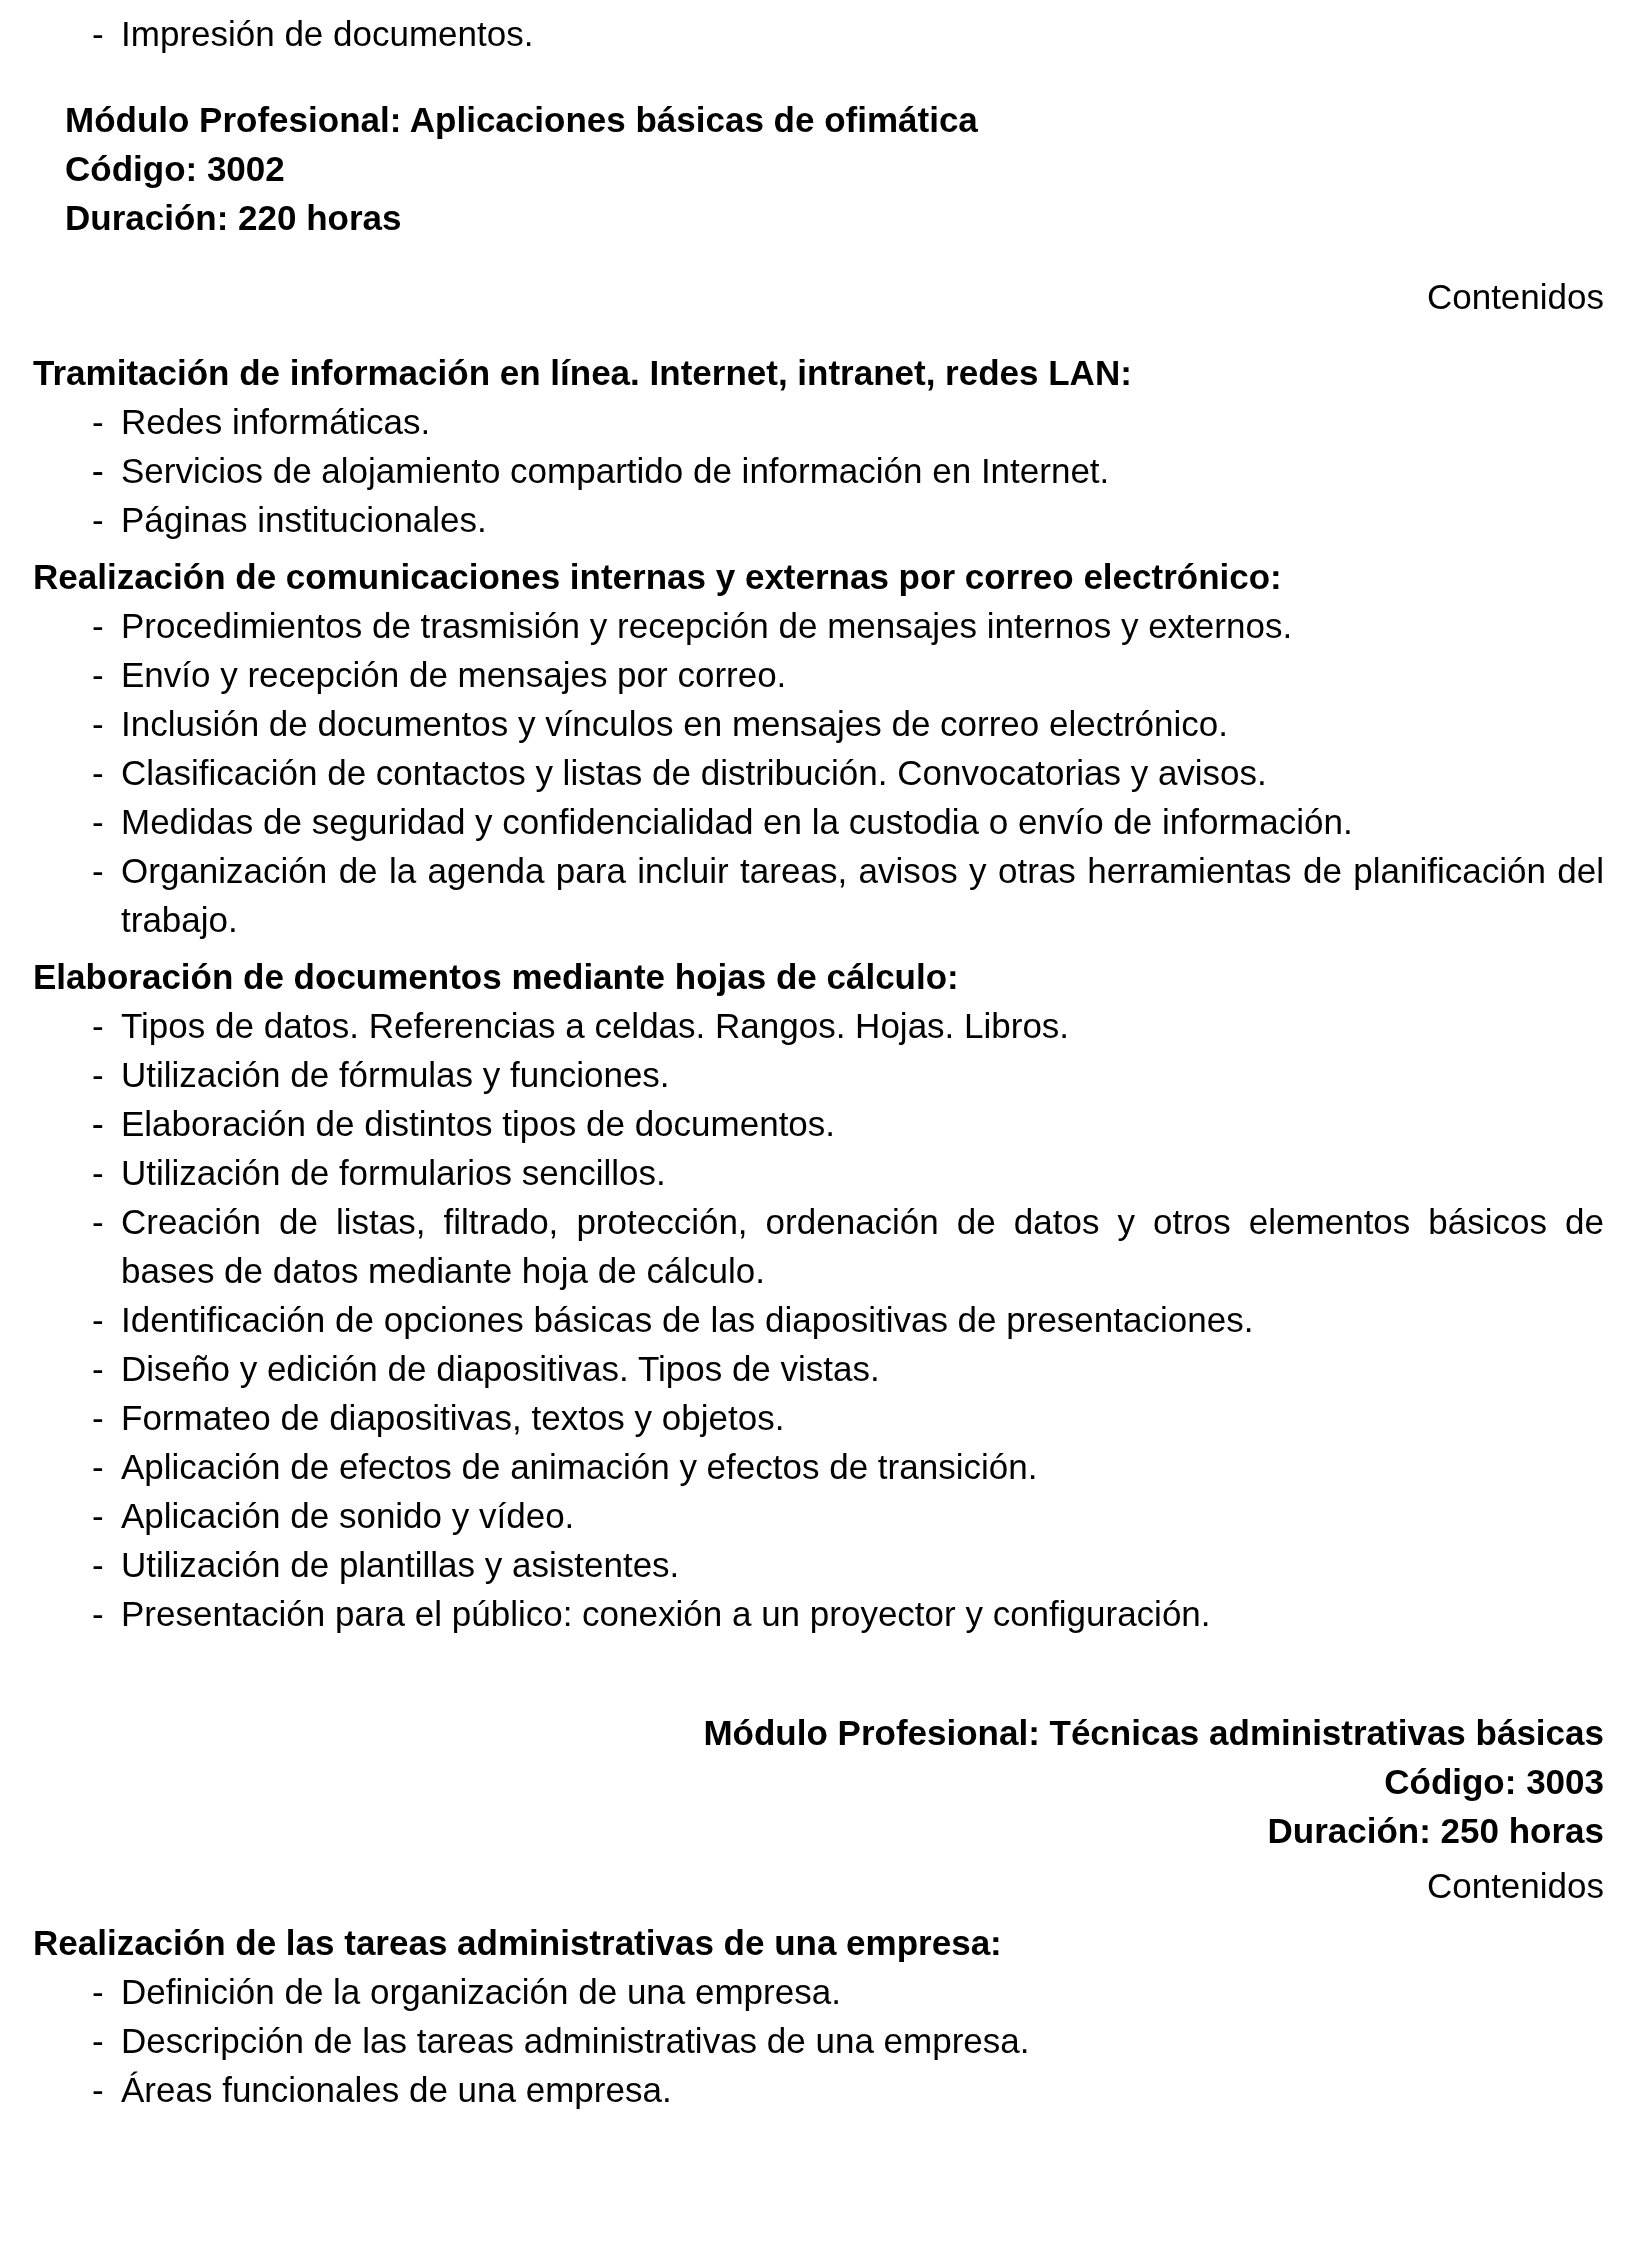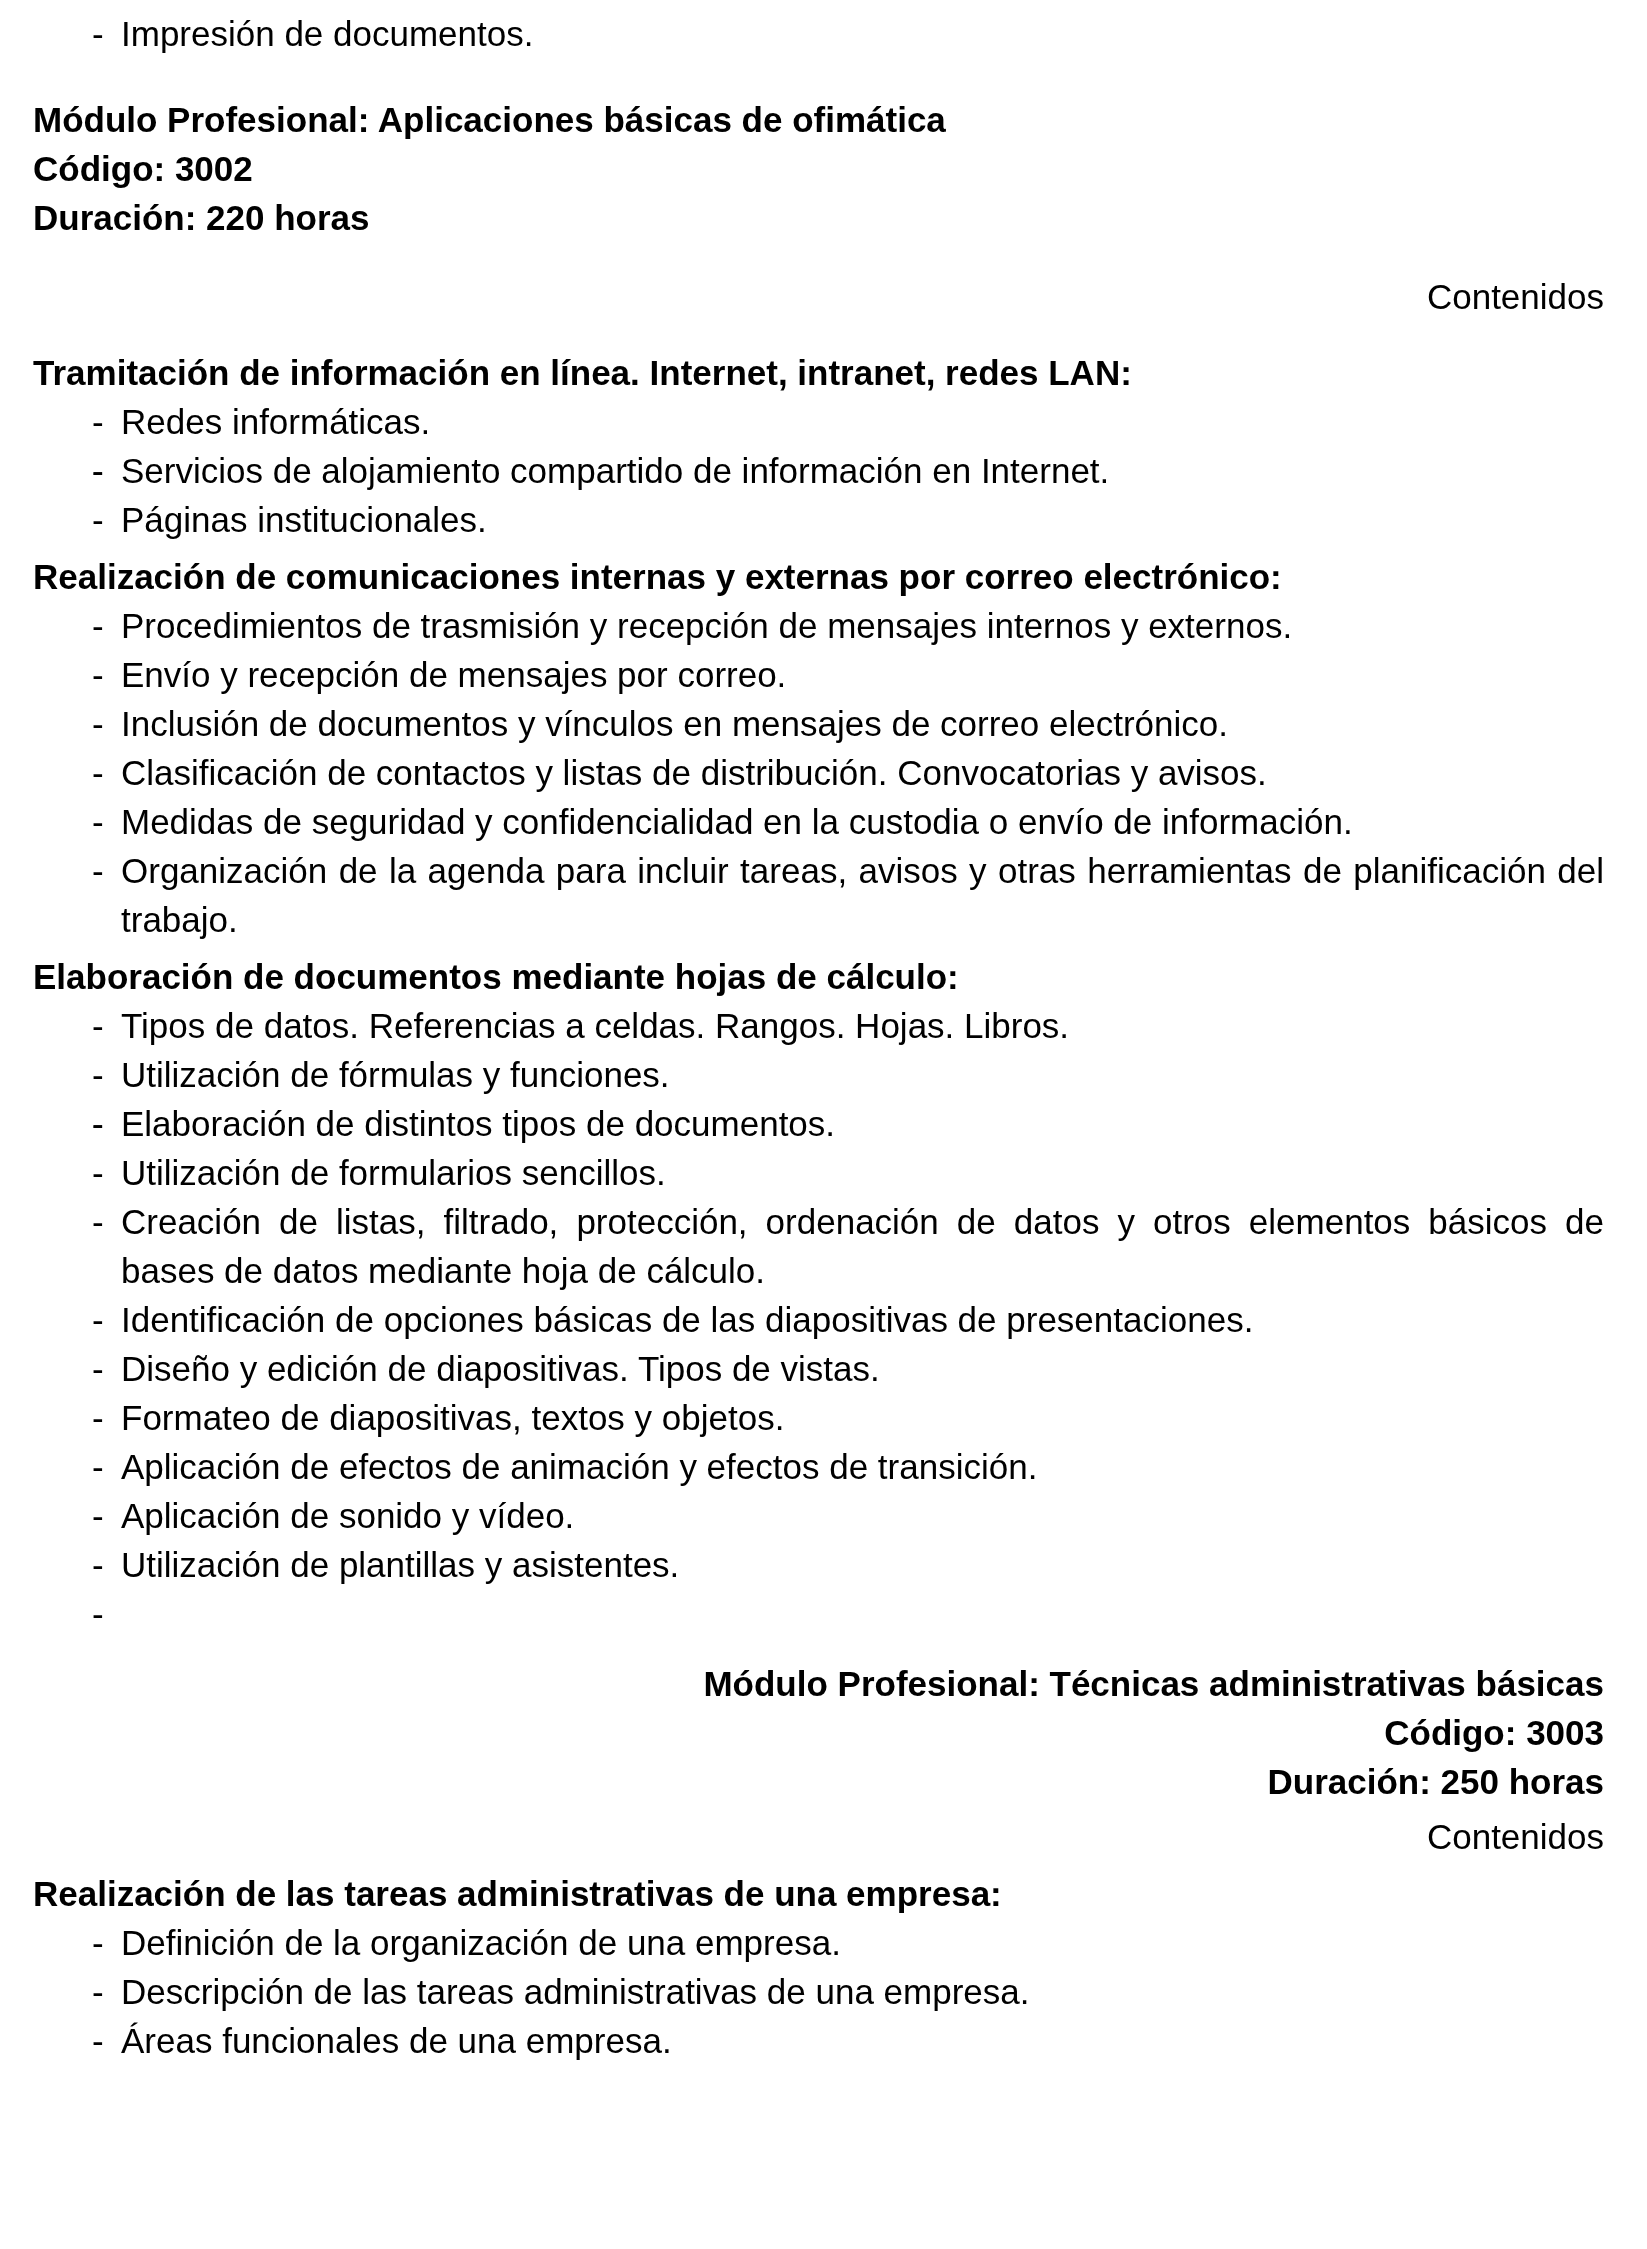--- a/index.html
+++ b/index.html
@@ -21,20 +21,21 @@
   .doc {
     padding: 9px 43px 23px 33px;
   }
   .heading {
     font-weight: bold;
     margin-top: 8px;
   }
   .module-header {
     font-weight: bold;
     margin-top: 37px;
+    margin-left: 32px;
   }
   .module-header.gap-large {
     margin-top: 70px;
     text-align: right;
   }
   .module-line { }
   .contenidos {
     text-align: right;
     margin: 30px 0 27px 0;
   }
@@ -95,21 +96,21 @@
         <li class="bullet-item"><span class="bullet-dash">-</span><span class="bullet-text">Utilización de formularios sencillos.</span></li>
         <li class="bullet-item"><span class="bullet-dash">-</span><span class="bullet-text">Creación de listas, filtrado, protección, ordenación de datos y otros elementos básicos de bases de datos mediante hoja de cálculo.</span></li>
       </ul>
       <ul class="bullet-list">
         <li class="bullet-item"><span class="bullet-dash">-</span><span class="bullet-text">Identificación de opciones básicas de las diapositivas de presentaciones.</span></li>
         <li class="bullet-item"><span class="bullet-dash">-</span><span class="bullet-text">Diseño y edición de diapositivas. Tipos de vistas.</span></li>
         <li class="bullet-item"><span class="bullet-dash">-</span><span class="bullet-text">Formateo de diapositivas, textos y objetos.</span></li>
         <li class="bullet-item"><span class="bullet-dash">-</span><span class="bullet-text">Aplicación de efectos de animación y efectos de transición.</span></li>
         <li class="bullet-item"><span class="bullet-dash">-</span><span class="bullet-text">Aplicación de sonido y vídeo.</span></li>
         <li class="bullet-item"><span class="bullet-dash">-</span><span class="bullet-text">Utilización de plantillas y asistentes.</span></li>
-        <li class="bullet-item"><span class="bullet-dash">-</span></li>
+        <li class="bullet-item"><span class="bullet-dash">-</span><span class="bullet-text">Presentación para el público: conexión a un proyector y configuración.</span></li>
       </ul>
       <div class="module-header gap-large">
         <p class="module-line">Módulo Profesional: Técnicas administrativas básicas</p>
         <p class="module-line">Código: 3003</p>
         <p class="module-line">Duración: 250 horas</p>
       </div>
       <p class="contenidos tight">Contenidos</p>
       <p class="heading">Realización de las tareas administrativas de una empresa:</p>
       <ul class="bullet-list">
         <li class="bullet-item"><span class="bullet-dash">-</span><span class="bullet-text">Definición de la organización de una empresa.</span></li>

